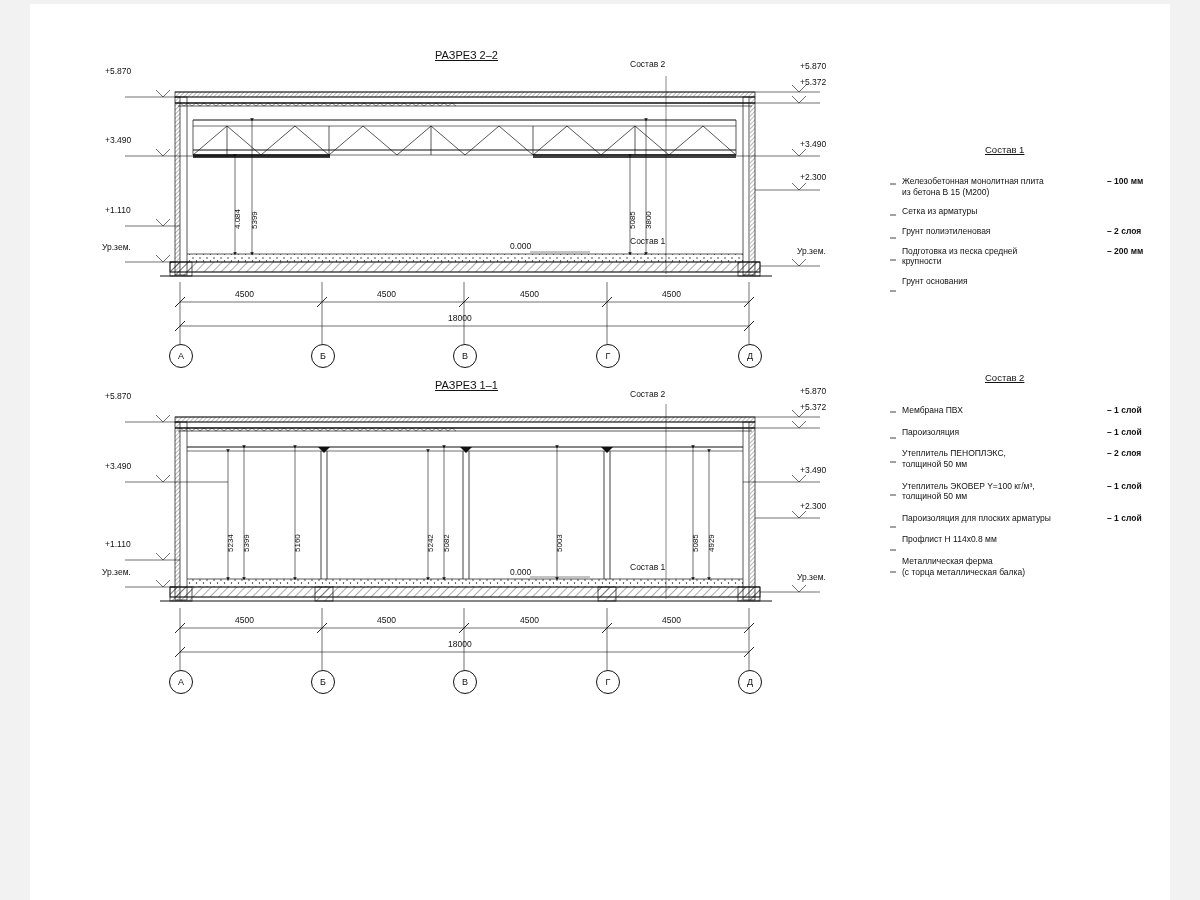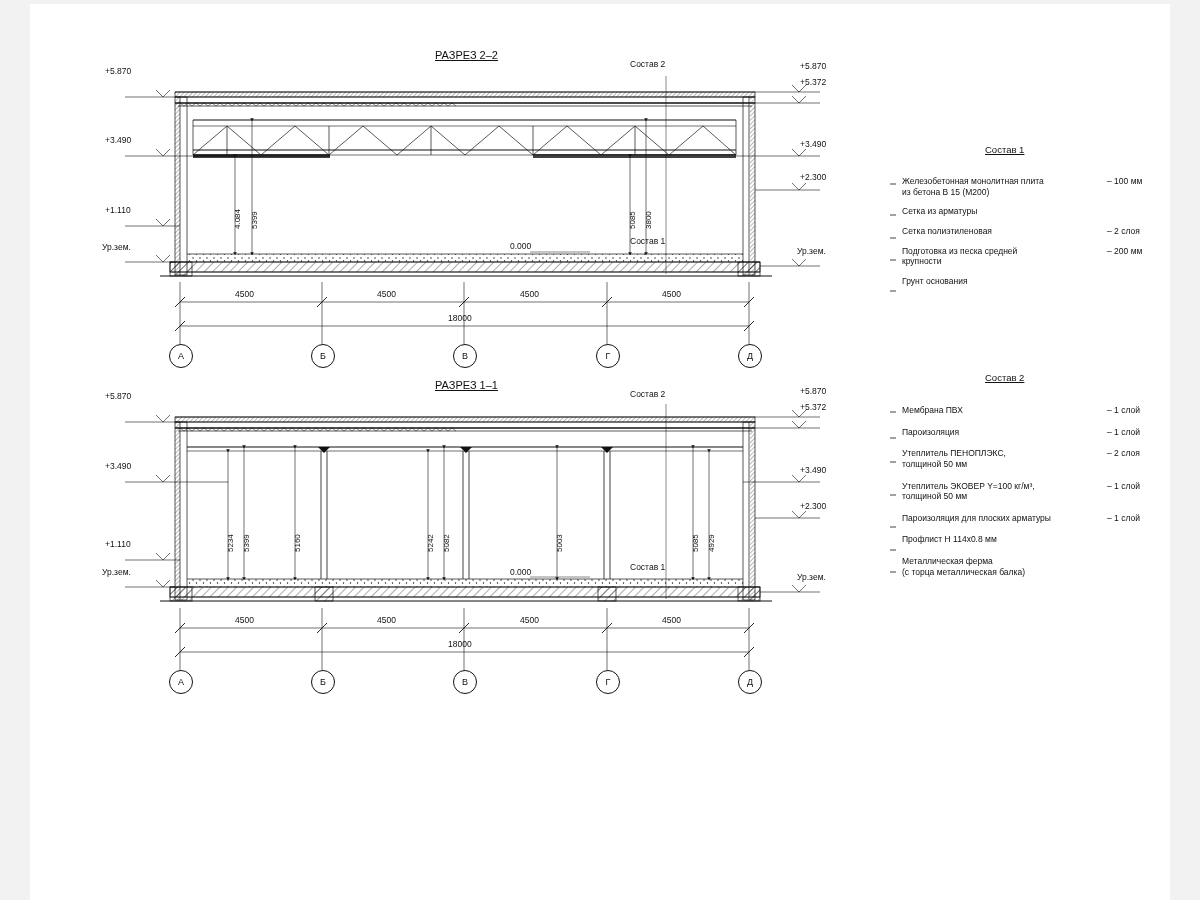--- a/index.html
+++ b/index.html
@@ -13,21 +13,21 @@
     background:#ffffff;
   }
   .lbl{position:absolute;font-size:8.5px;color:#111;white-space:nowrap;}
   .ttl{position:absolute;font-size:11px;color:#111;white-space:nowrap;text-decoration:underline;}
   .sub{position:absolute;font-size:9.5px;color:#111;white-space:nowrap;text-decoration:underline;}
   .vlbl{position:absolute;font-size:8px;color:#111;white-space:nowrap;
         transform-origin:0 0;transform:rotate(-90deg);}
   svg{position:absolute;left:0;top:0;}
   .spec{position:absolute;font-size:8.5px;color:#111;line-height:1.25;}
   .spec .row{position:relative;margin-bottom:6px;}
-  .spec .val{position:absolute;left:205px;top:0;white-space:nowrap;}
+  .spec .val{position:absolute;left:205px;top:0;white-space:nowrap;font-weight:bold;}
   .spec .txt{display:block;max-width:200px;}
   .circ{
     position:absolute;width:22px;height:22px;border:1px solid #111;border-radius:50%;
     font-size:9px;color:#111;display:flex;align-items:center;justify-content:center;
     background:#fff;
   }
 </style>
 </head>
 <body>
 
@@ -343,21 +343,21 @@
   <div class="spec" style="left:872px;top:172px;width:300px;">
     <div class="row">
       <span class="txt">Железобетонная  монолитная плита<br>из бетона В 15 (М200)</span>
       <span class="val">– 100 мм</span>
     </div>
     <div class="row" style="margin-top:9px;">
       <span class="txt">Сетка из арматуры</span>
       <span class="val"></span>
     </div>
     <div class="row" style="margin-top:9px;">
-      <span class="txt">Сетка полиэтиленовая</span>
+      <span class="txt">Грунт полиэтиленовая</span>
       <span class="val">– 2 слоя</span>
     </div>
     <div class="row" style="margin-top:9px;">
       <span class="txt">Подготовка из песка средней<br>крупности</span>
       <span class="val">– 200 мм</span>
     </div>
     <div class="row" style="margin-top:9px;">
       <span class="txt">Грунт основания</span>
       <span class="val"></span>
     </div>

